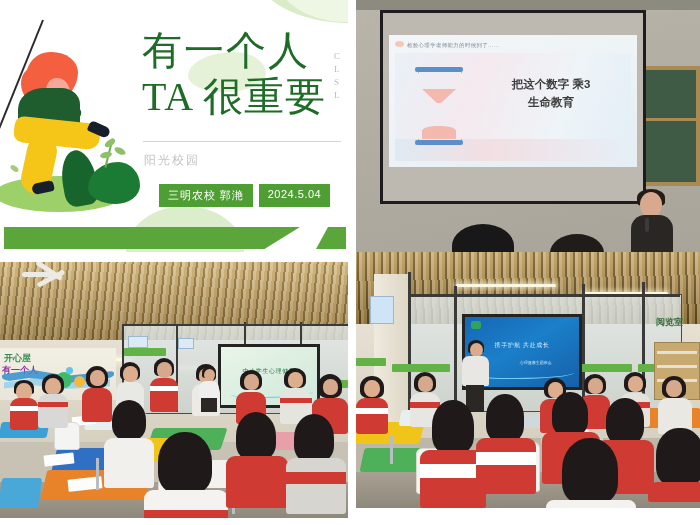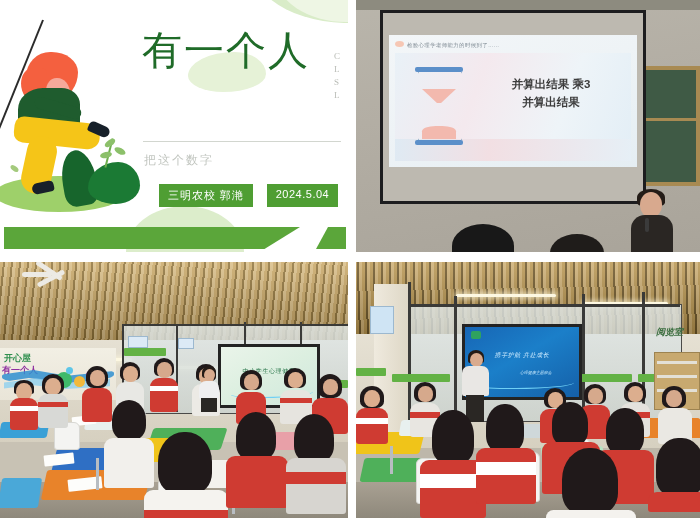--- a/index.html
+++ b/index.html
@@ -134,21 +134,21 @@
   }
   .rule {
     position:absolute; left:143px; top:141px; width:198px; height:1px;
     background:#d2d6cf;
   }
   .subtitle {
     position:absolute; left:144px; top:152px;
     color:#c2c6c0; font-size:12px; letter-spacing:2px;
     font-family:"Liberation Serif", serif;
   }
-  .tag-row { position:absolute; left:144px; top:184px; display:flex; gap:14px;padding-left:15px; }
+  .tag-row { position:absolute; left:144px; top:184px; display:flex; gap:6px;padding-left:15px; }
   .tag {
     background:#4f9e33; color:#ffffff;
     font-size:11px; padding:4px 9px; letter-spacing:1px;
     font-family:"Liberation Serif", serif; white-space:nowrap;
   }
   .tag.date { font-family:"Liberation Sans", sans-serif; letter-spacing:0.5px; }
 
   
   #panel-projector { left: 356px; top: 0; width: 344px; height: 252px;
     background: linear-gradient(170deg,#b9b5ab 0%,#b3aea4 40%,#a9a49a 100%); }
@@ -232,21 +232,21 @@
     position:absolute; left:96px; bottom:-16px; width:62px; height:44px;
     background:#181818; border-radius:50% 50% 0 0;
   }
   .head-silhouette2 {
     position:absolute; right:96px; bottom:-20px; width:54px; height:38px;
     background:#1f1c1a; border-radius:50% 50% 0 0;
   }
 
   
   #panel-class-left { left: 0; top: 262px; width: 348px; height: 256px; background:#c8c2b4; }
-  #panel-class-right { left: 356px; top: 262px; width: 344px; height: 256px; background:#bdb7aa;font-style:italic; }
+  #panel-class-right { left: 356px; top: 252px; width: 344px; height: 256px; background:#bdb7aa; }
 
   .ceiling {
     position:absolute; left:0; top:0; width:100%; height:78px;
     background: repeating-linear-gradient(96deg,
       #c9a765 0px, #c9a765 3px, #8f7238 3px, #8f7238 5px, #d9bd85 5px, #d9bd85 8px);
   }
   .ceiling.right {
     background: repeating-linear-gradient(88deg,
       #b8954f 0px, #b8954f 3px, #6d5526 3px, #6d5526 5px, #cdae72 5px, #cdae72 8px);
     height: 72px;
@@ -396,31 +396,32 @@
       <div class="bush-b"></div>
       <div class="sprig"></div>
       <div class="leaf-s" style="left:100px;top:124px;transform:rotate(-34deg)"></div>
       <div class="leaf-s" style="left:110px;top:132px;transform:rotate(28deg)"></div>
       <div class="leaf-s" style="left:96px;top:136px;transform:rotate(-12deg)"></div>
       <div class="leaf-s" style="left:6px;top:150px;width:9px;height:5px;background:#a4ca7d;transform:rotate(36deg)"></div>
     </div>
 
     <div class="title-block">
       <div class="title-line">有一个人</div>
+      <div class="title-line second">TA 很重要</div>
     </div>
 
     <div class="vert-letters">
       <span>C</span>
       <span>L</span>
       <span>S</span>
       <span>L</span>
     </div>
 
     <div class="rule"></div>
-    <div class="subtitle">把这个数字</div>
+    <div class="subtitle">阳光校园</div>
 
     <div class="tag-row">
       <div class="tag">三明农校 郭滟</div>
       <div class="tag date">2024.5.04</div>
     </div>
 
     <div class="bottom-bar"></div>
     <div class="bottom-bar2"></div>
   </div>
 
@@ -441,22 +442,22 @@
 
           <div class="hourglass">
             <div class="hg-cap top"></div>
             <div class="hg-glass"></div>
             <div class="hg-sand-top"></div>
             <div class="hg-sand-btm"></div>
             <div class="hg-cap bottom"></div>
           </div>
 
           <div class="slide2-text">
-            <div>并算出结果 乘3</div>
-            <div>并算出结果</div>
+            <div>把这个数字 乘3</div>
+            <div>生命教育</div>
           </div>
         </div>
       </div>
     </div>
 
     <div class="teacher2">
       <div class="t2-hair"></div>
       <div class="t2-head"></div>
       <div class="t2-body"></div>
       <div class="t2-mic"></div>

